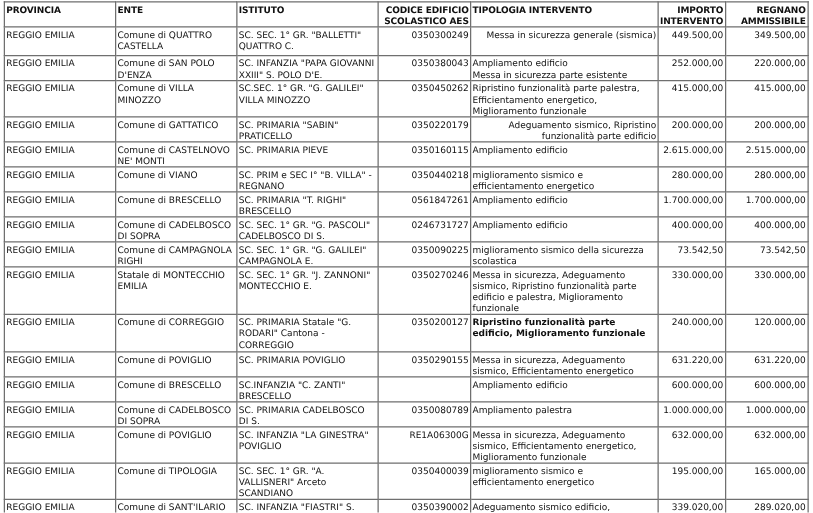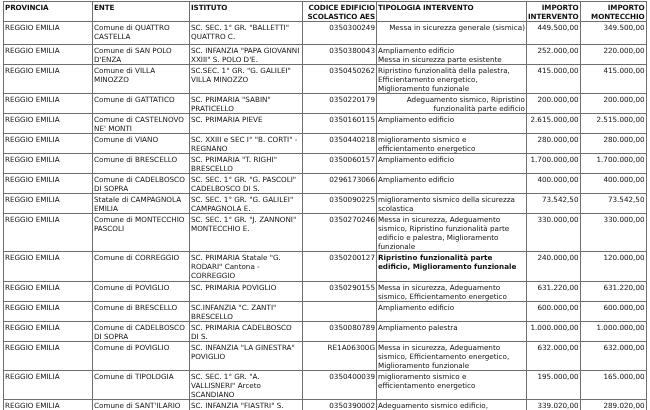--- a/index.html
+++ b/index.html
@@ -47,21 +47,21 @@
         <col class="c7">
     </colgroup>
     <thead>
       <tr class="hdr">
         <th>PROVINCIA</th>
         <th>ENTE</th>
         <th>ISTITUTO</th>
         <th class="r">CODICE EDIFICIO SCOLASTICO AES</th>
         <th>TIPOLOGIA INTERVENTO</th>
         <th class="r">IMPORTO INTERVENTO</th>
-        <th class="r">IMPORTO MONTECCHIO</th>
+        <th class="r">REGNANO AMMISSIBILE</th>
       </tr>
     </thead>
     <tbody id="tbody">
         <tr style="height: 23px;">
           <td>REGGIO EMILIA</td>
           <td>Comune di QUATTRO CASTELLA</td>
           <td>SC. SEC. 1° GR. "BALLETTI" QUATTRO C.</td>
           <td class="code">0350300249</td>
           <td style="white-space: pre-line; text-align: right;">Messa in sicurezza generale (sismica)</td>
           <td class="r">449.500,00</td>
@@ -75,21 +75,21 @@
           <td style="white-space: pre-line;">Ampliamento edificio
 Messa in sicurezza parte esistente</td>
           <td class="r">252.000,00</td>
           <td class="r">220.000,00</td>
         </tr>
         <tr style="height: 29px;">
           <td>REGGIO EMILIA</td>
           <td>Comune di VILLA MINOZZO</td>
           <td>SC.SEC. 1° GR. "G. GALILEI" VILLA MINOZZO</td>
           <td class="code">0350450262</td>
-          <td style="white-space: pre-line;">Ripristino funzionalità della palestra, Efficientamento energetico, Miglioramento funzionale</td>
+          <td style="white-space: pre-line;">Ripristino funzionalità parte palestra, Efficientamento energetico, Miglioramento funzionale</td>
           <td class="r">415.000,00</td>
           <td class="r">415.000,00</td>
         </tr>
         <tr style="height: 19px;">
           <td>REGGIO EMILIA</td>
           <td>Comune di GATTATICO</td>
           <td>SC. PRIMARIA "SABIN" PRATICELLO</td>
           <td class="code">0350220179</td>
           <td style="white-space: pre-line; text-align: right;">Adeguamento sismico, Ripristino funzionalità parte edificio</td>
           <td class="r">200.000,00</td>
@@ -100,56 +100,56 @@
           <td>Comune di CASTELNOVO NE' MONTI</td>
           <td>SC. PRIMARIA PIEVE</td>
           <td class="code">0350160115</td>
           <td style="white-space: pre-line;">Ampliamento edificio</td>
           <td class="r">2.615.000,00</td>
           <td class="r">2.515.000,00</td>
         </tr>
         <tr style="height: 19px;">
           <td>REGGIO EMILIA</td>
           <td>Comune di VIANO</td>
-          <td>SC. XXIII e SEC I° "B. CORTI" - REGNANO</td>
+          <td>SC. PRIM e SEC I° "B. VILLA" - REGNANO</td>
           <td class="code">0350440218</td>
           <td style="white-space: pre-line;">miglioramento sismico e efficientamento energetico</td>
           <td class="r">280.000,00</td>
           <td class="r">280.000,00</td>
         </tr>
         <tr style="height: 19px;">
           <td>REGGIO EMILIA</td>
           <td>Comune di BRESCELLO</td>
           <td>SC. PRIMARIA "T. RIGHI" BRESCELLO</td>
-          <td class="code">0350060157</td>
+          <td class="code">0561847261</td>
           <td style="white-space: pre-line;">Ampliamento edificio</td>
           <td class="r">1.700.000,00</td>
           <td class="r">1.700.000,00</td>
         </tr>
         <tr style="height: 19px;">
           <td>REGGIO EMILIA</td>
           <td>Comune di CADELBOSCO DI SOPRA</td>
           <td>SC. SEC. 1° GR. "G. PASCOLI" CADELBOSCO DI S.</td>
-          <td class="code">0296173066</td>
+          <td class="code">0246731727</td>
           <td style="white-space: pre-line;">Ampliamento edificio</td>
           <td class="r">400.000,00</td>
           <td class="r">400.000,00</td>
         </tr>
         <tr style="height: 19px;">
           <td>REGGIO EMILIA</td>
-          <td>Statale di CAMPAGNOLA EMILIA</td>
+          <td>Comune di CAMPAGNOLA RIGHI</td>
           <td>SC. SEC. 1° GR. "G. GALILEI" CAMPAGNOLA E.</td>
           <td class="code">0350090225</td>
           <td style="white-space: pre-line;">miglioramento sismico della sicurezza scolastica</td>
           <td class="r">73.542,50</td>
           <td class="r">73.542,50</td>
         </tr>
         <tr style="height: 37px;">
           <td>REGGIO EMILIA</td>
-          <td>Comune di MONTECCHIO PASCOLI</td>
+          <td>Statale di MONTECCHIO EMILIA</td>
           <td>SC. SEC. 1° GR. "J. ZANNONI" MONTECCHIO E.</td>
           <td class="code">0350270246</td>
           <td style="white-space: pre-line; margin-left: 32px;">Messa in sicurezza, Adeguamento sismico, Ripristino funzionalità parte edificio e palestra, Miglioramento funzionale</td>
           <td class="r">330.000,00</td>
           <td class="r">330.000,00</td>
         </tr>
         <tr style="height: 30px;">
           <td>REGGIO EMILIA</td>
           <td>Comune di CORREGGIO</td>
           <td>SC. PRIMARIA Statale "G. RODARI" Cantona - CORREGGIO</td>

